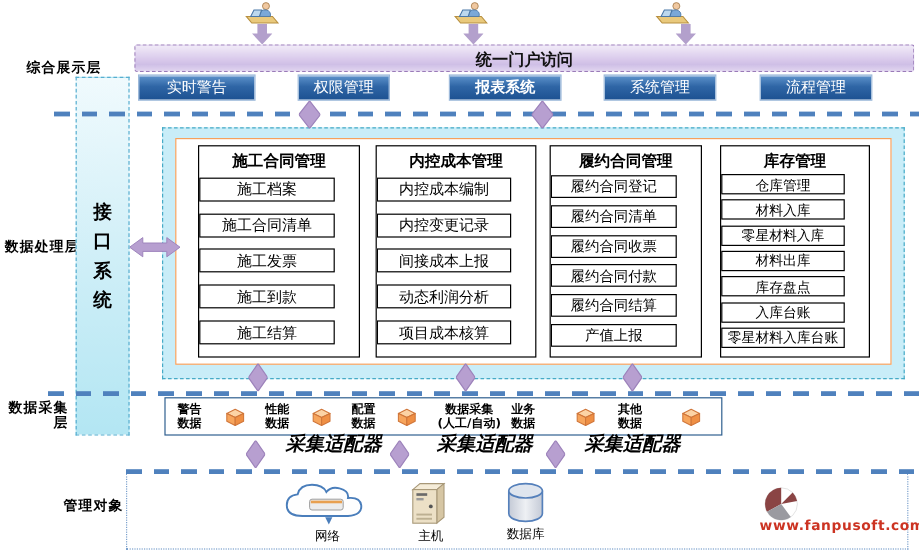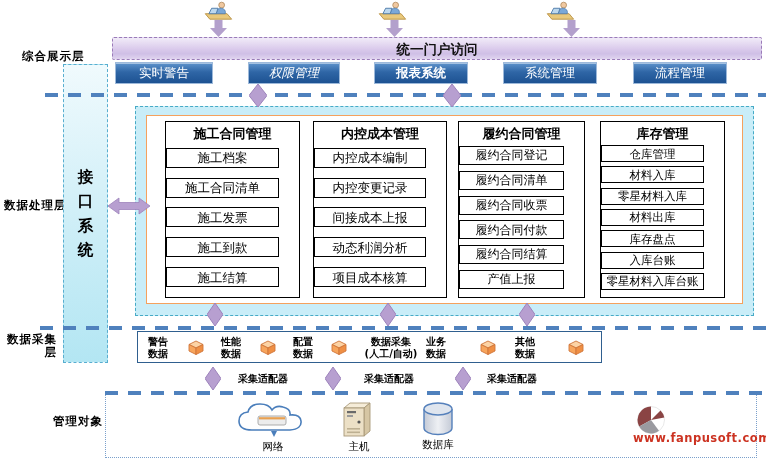--- a/index.html
+++ b/index.html
@@ -49,21 +49,21 @@
   .col-c .module-item{min-height:19px;font-size:12px;}
   .col-d .module-item{min-height:17px;font-size:11.5px;white-space:normal;}
 
   
   .ds-box{position:absolute;left:137px;top:331px;width:465px;height:32px;box-sizing:border-box;
     background:#fff;border:1.5px solid #2f5f8f;z-index:4;}
   .ds-text{position:absolute;top:4px;font-size:10px;font-weight:bold;color:#000;
     line-height:1.2;text-align:center;white-space:nowrap;}
   .cube{position:absolute;top:8px;}
 
-  .adapter-label{position:absolute;top:372px;font-size:10px;font-weight:bold;color:#000;z-index:5;}
+  .adapter-label{position:absolute;top:360px;font-size:16px;font-weight:bold;color:#000;z-index:5;font-style:italic;}
 
   
   .bottom-box{position:absolute;left:105px;top:394px;width:652px;height:64px;box-sizing:border-box;
     background:#fff;border:1px dotted #7aa0cc;border-top:none;z-index:1;}
   .obj-label{position:absolute;font-size:10.5px;color:#000;text-align:center;z-index:4;}
 
   .logo-name{position:absolute;left:667px;top:404px;font-size:21px;font-weight:bold;color:#c97e7e;
     letter-spacing:1px;z-index:4;}
   .logo-url{position:absolute;left:633px;top:431px;font-size:11.5px;font-weight:bold;color:#cc3322;
     letter-spacing:.5px;z-index:4;}
@@ -108,21 +108,21 @@
   <div class="layer-label" style="left:6px;top:50px;margin-left:16px;">综合展示层</div>
   <div class="layer-label" style="left:4px;top:199px;">数据处理层</div>
   <div class="layer-label" style="left:7px;top:333px;width:50px;text-align:right;">数据采集层</div>
   <div class="layer-label" style="left:53px;top:415px;">管理对象</div>
 
   <div class="portal-bar">
     <span>统一门户访问</span>
   </div>
 
   <div class="btn" style="left:115px;width:98px;">实时警告</div>
-  <div class="btn" style="left:248px;width:92px;font-style:italic;">权限管理</div>
+  <div class="btn" style="left:248px;width:77px;">权限管理</div>
   <div class="btn" style="left:374px;width:94px;font-weight:bold;">报表系统</div>
   <div class="btn" style="left:503px;width:94px;">系统管理</div>
   <div class="btn" style="left:633px;width:94px;">流程管理</div>
 
   <svg class="conn" style="left:249px;top:84px;" width="18" height="23" viewBox="0 0 18 23">
     <polygon points="9,0 18,11.5 9,23 0,11.5" fill="#b79fd0" stroke="#9d83bb" stroke-width="1"></polygon>
   </svg>
   <svg class="conn" style="left:443px;top:84px;" width="18" height="23" viewBox="0 0 18 23">
     <polygon points="9,0 18,11.5 9,23 0,11.5" fill="#b79fd0" stroke="#9d83bb" stroke-width="1"></polygon>
   </svg>

